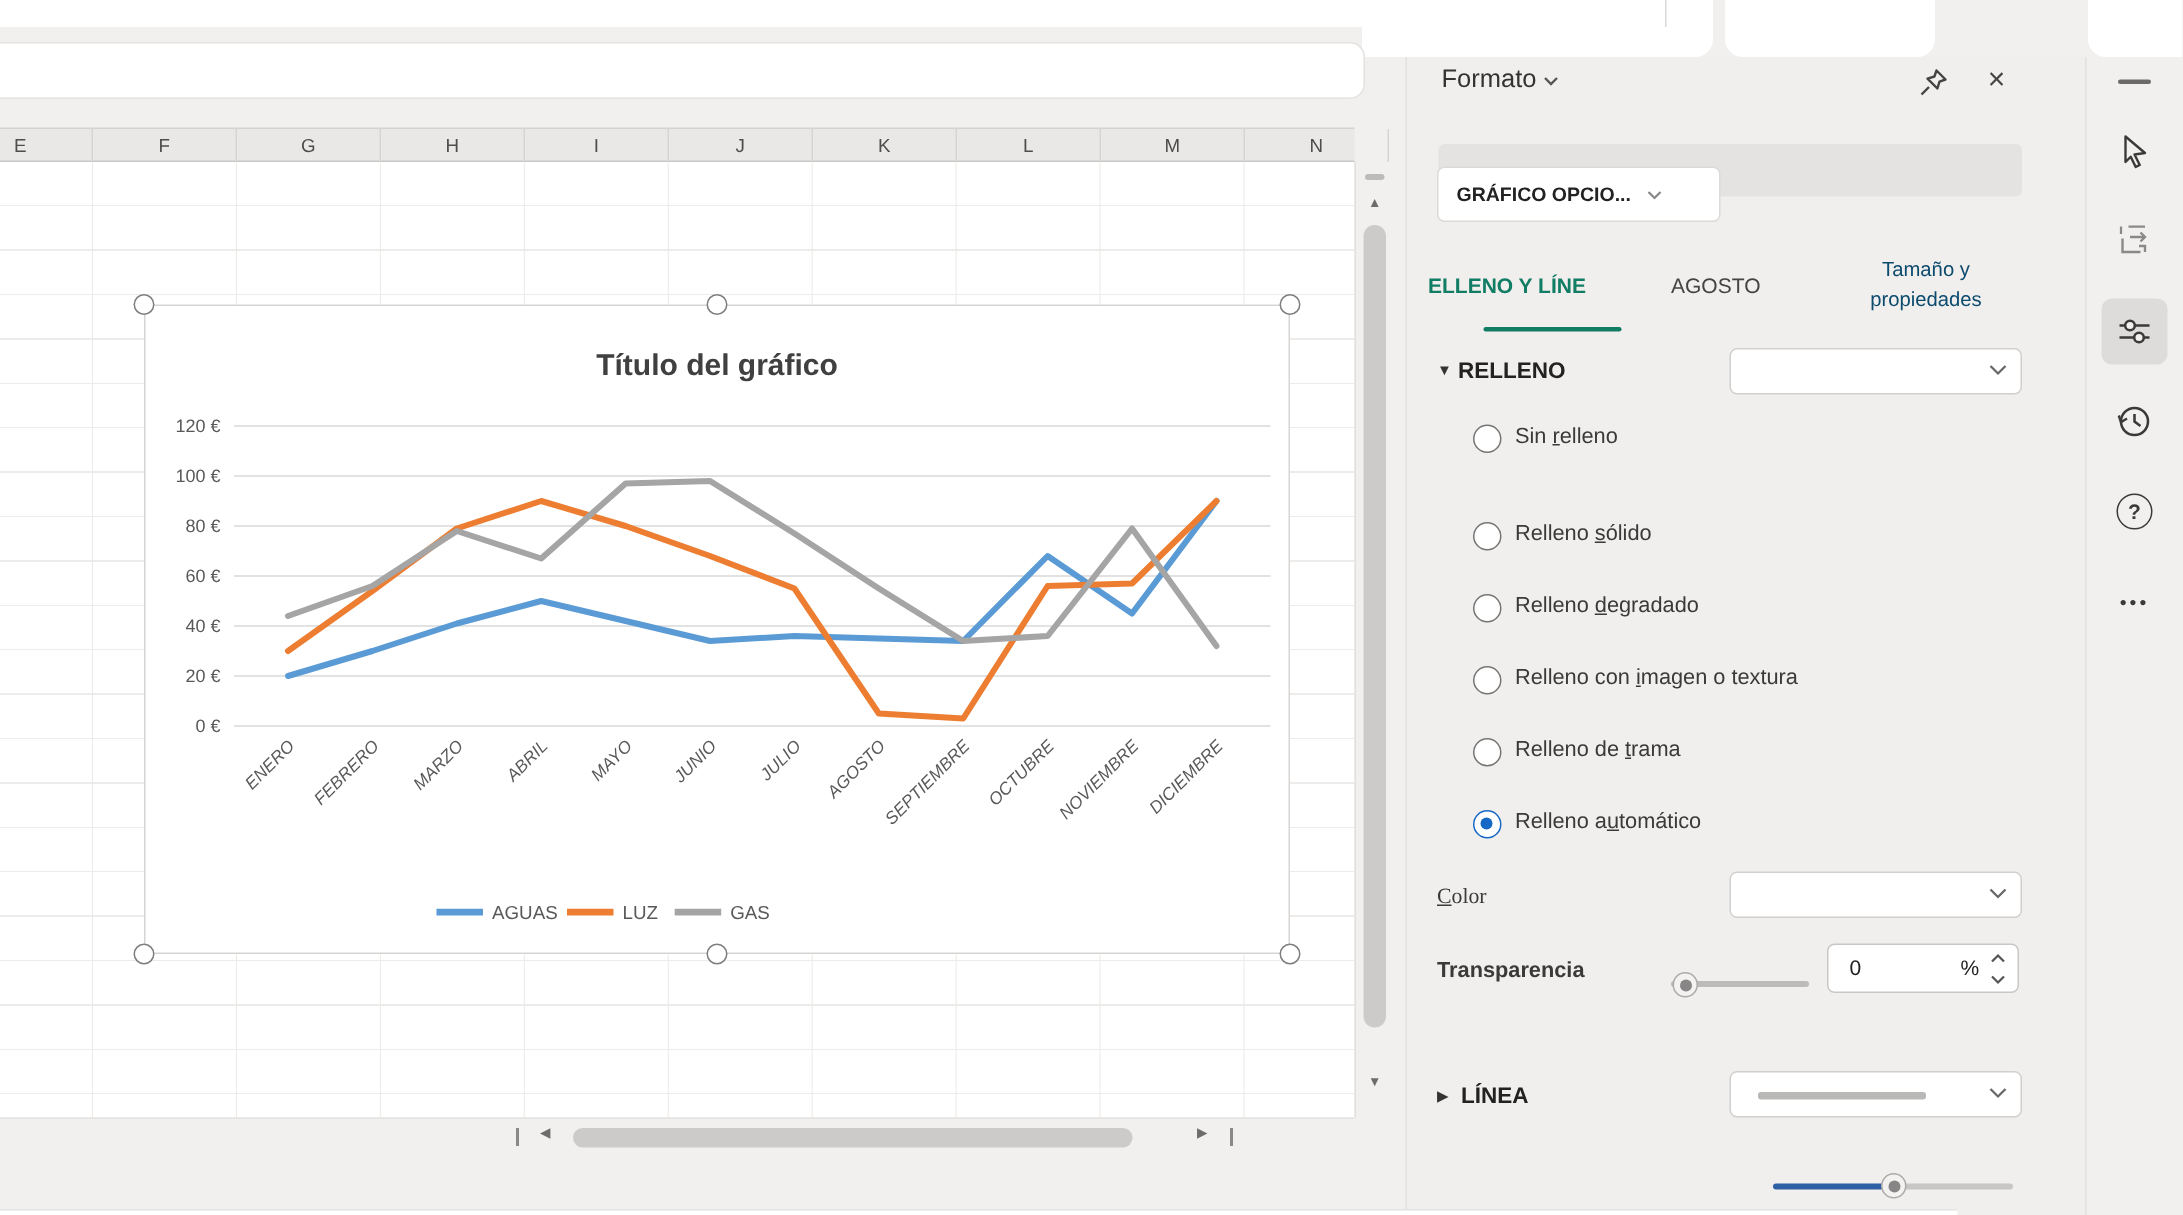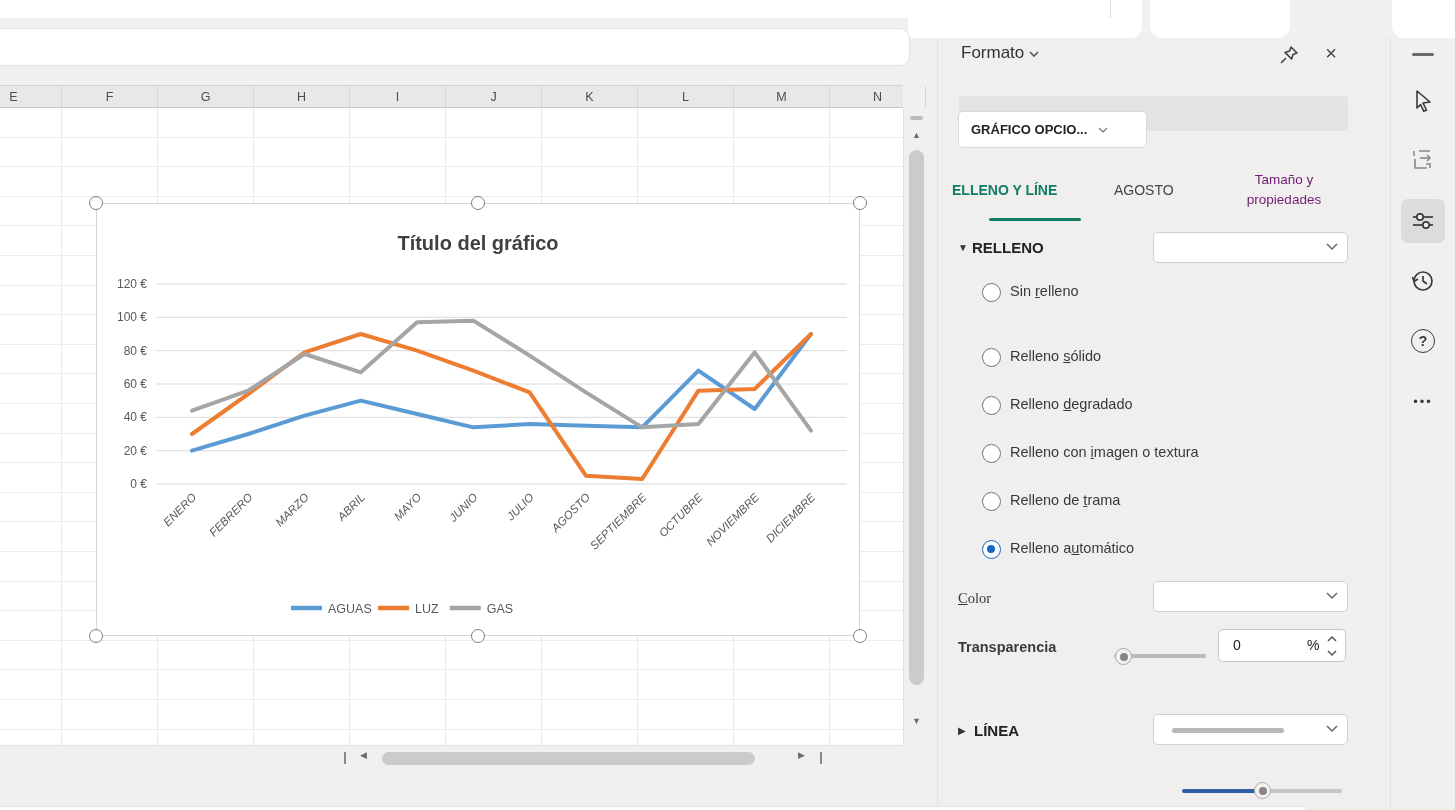--- a/index.html
+++ b/index.html
@@ -54,21 +54,21 @@
   .title-chev { position:absolute; left:90px; top:12px; }
   #pin-btn { position:absolute; left:337px; top:3px; width:28px; height:28px; }
   #close-btn { position:absolute; left:379px; top:1px; width:28px; height:28px; font-size:20px; color:#444; text-align:center; line-height:28px; }
   #tab-selector { position:absolute; left:21px; top:58px; width:389px; height:35px; background:#E5E3E2; border-radius:4px; }
   #tab-chart-opts { position:absolute; left:0; top:0; width:187px; height:35px; background:#fff; border-radius:4px; box-shadow:0 0 0 1px #DCDAD8; display:flex; align-items:center; padding-left:12px; font-size:13px; font-weight:bold; color:#222;margin-top:16px; }
   #tab-text-opts { position:absolute; left:187px; top:0; width:202px; height:35px; display:flex; align-items:center; justify-content:center; font-size:13px; color:#7a7978; }
   #subtabs { position:absolute; left:0; top:118px; width:453px; height:60px;text-decoration:underline; }
   #subtab-fill { position:absolute; left:14px; top:26px; font-size:14px; font-weight:bold; color:#117D64; }
   .subtab-underline { position:absolute; left:51px; top:62px; width:92px; height:3px; background:#117D64; border-radius:2px; }
   #subtab-effects { position:absolute; left:176px; top:26px; font-size:14px; color:#444; }
-  #subtab-size { position:absolute; left:286px; top:14px; width:120px; text-align:center; font-size:13.5px; color:#701a75; line-height:1.45; }
+  #subtab-size { position:absolute; left:286px; top:14px; width:120px; text-align:center; font-size:13.5px; color:#0c4a6e; line-height:1.45; }
   .section-header { position:absolute; font-size:15px; font-weight:bold; color:#222; }
   .section-marker { position:absolute; font-size:10px; color:#333; }
   .dropdown { position:absolute; width:195px; height:31px; background:#fff; border:1px solid #D2D0CE; border-radius:5px; }
   .dd-chev { position:absolute; right:8px; top:9px; }
   .line-preview { position:absolute; left:18px; top:13px; width:112px; height:5px; background:#BAB8B6; border-radius:2px; }
   .radio-row { position:absolute; left:0; width:420px; height:48px; }
   .radio { position:absolute; left:44px; top:14px; width:19px; height:19px; border-radius:50%; border:1.6px solid #767574; background:#fff; }
   .radio.sel { border-color:#1668C7; }
   .radio.sel::after { content:""; position:absolute; left:4px; top:4px; width:8px; height:8px; border-radius:50%; background:#1668C7; }
   .radio-label { position:absolute; left:72px; top:14px; font-size:14.5px; color:#3b3a39; }

